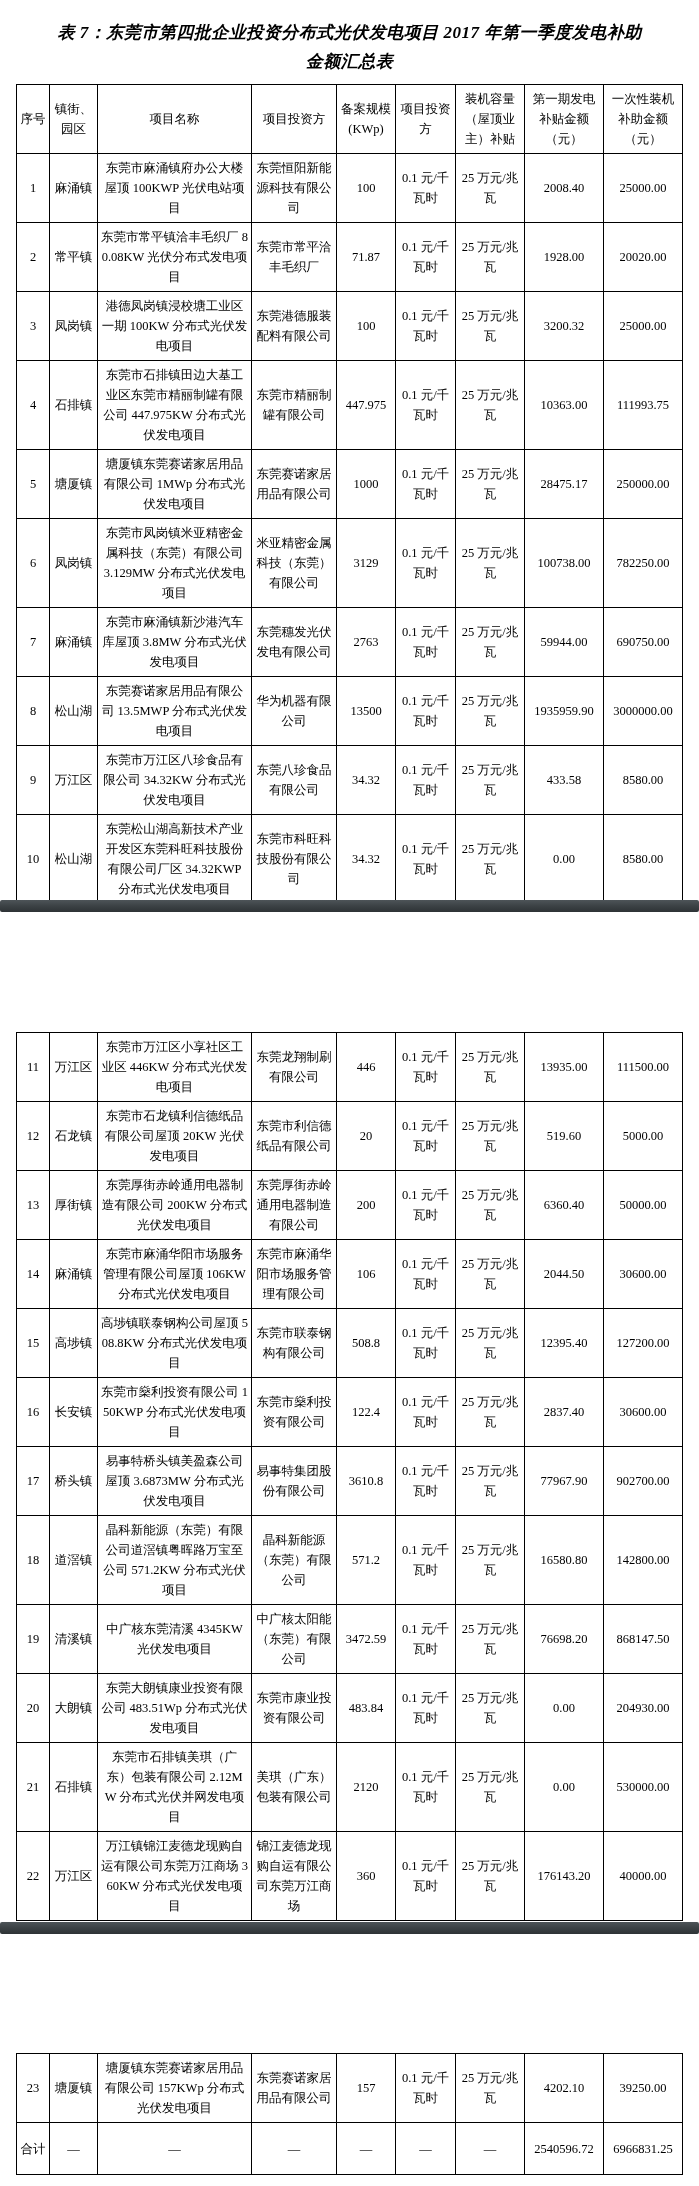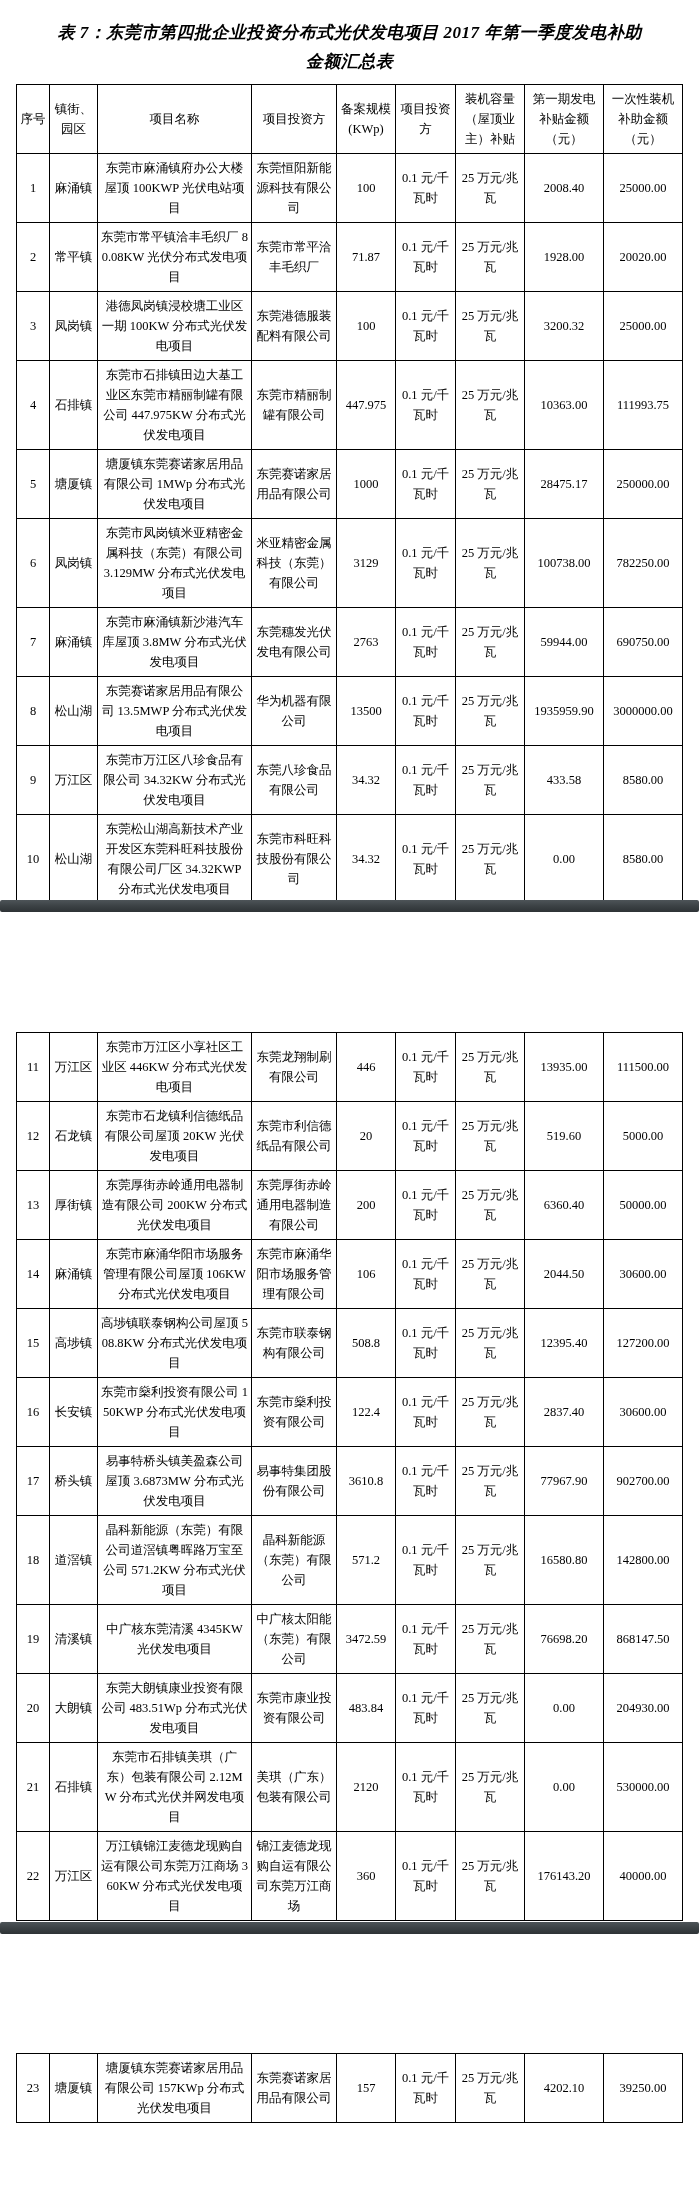--- a/index.html
+++ b/index.html
@@ -382,15 +382,26 @@
           <td>23</td>
           <td>塘厦镇</td>
           <td>塘厦镇东莞赛诺家居用品有限公司 157KWp 分布式光伏发电项目</td>
           <td>东莞赛诺家居用品有限公司</td>
           <td>157</td>
           <td>0.1 元/千瓦时</td>
           <td>25 万元/兆瓦</td>
           <td>4202.10</td>
           <td>39250.00</td>
         </tr>
+        <tr>
+          <td>合计</td>
+          <td>—</td>
+          <td>—</td>
+          <td>—</td>
+          <td>—</td>
+          <td>—</td>
+          <td>—</td>
+          <td>2540596.72</td>
+          <td>6966831.25</td>
+        </tr>
       </tbody>
   </table>
 </div>
 
 </body></html>

